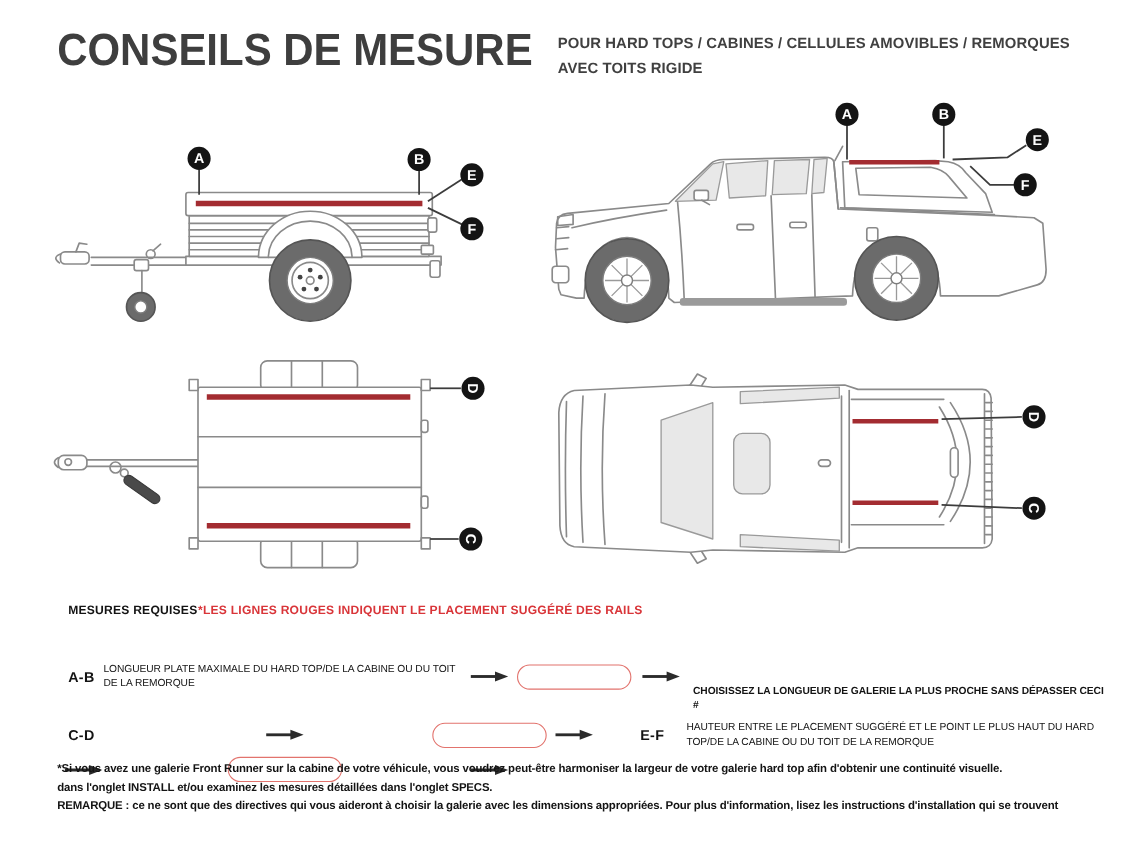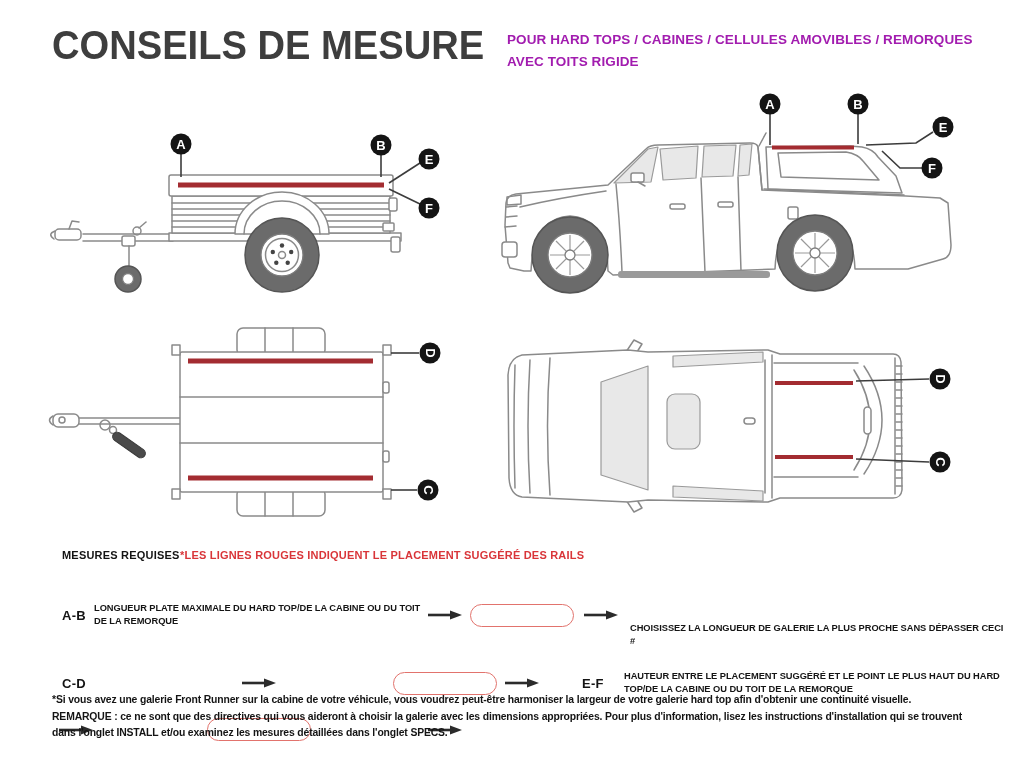--- a/index.html
+++ b/index.html
@@ -2,44 +2,44 @@
 <html><head>
 <meta charset="utf-8">
 <style>
   html,body{margin:0;padding:0;}
   body{width:1024px;height:768px;background:#ffffff;font-family:"Liberation Sans","DejaVu Sans",sans-serif;color:#1c1c1c;overflow:hidden;}
   .page{position:relative;width:868px;height:768px;background:#fff;}
   .abs{position:absolute;}
 
   
   .title{left:52px;top:22px;font-size:41px;font-weight:bold;color:#3e3e3e;letter-spacing:0px;transform:scaleX(.93);transform-origin:left top;white-space:nowrap;margin:0;}
-  .subtitle{left:507px;top:29px;font-size:13.5px;font-weight:bold;color:#a21caf;line-height:22px;letter-spacing:.1px;white-space:nowrap;}
+  .subtitle{left:507px;top:29px;font-size:13.5px;font-weight:bold;color:#404040;line-height:22px;letter-spacing:.1px;white-space:nowrap;}
 
   
   svg{overflow:visible;}
   .ln{fill:none;stroke:#8a8a8a;stroke-width:1.5;stroke-linejoin:round;stroke-linecap:round;}
   .wht{fill:#ffffff;stroke:#8a8a8a;stroke-width:1.5;stroke-linejoin:round;}
   .glass{fill:#e8e8e8;stroke:#9a9a9a;stroke-width:1.2;stroke-linejoin:round;}
   .rail{stroke:#A32C31;stroke-width:5;fill:none;}
   .rail4{stroke:#A32C31;stroke-width:4;fill:none;}
   .tire{fill:#6b6b6b;stroke:#555;stroke-width:1.5;}
   .rim{fill:#fff;stroke:#7d7d7d;stroke-width:1.3;}
   .spoke{stroke:#9a9a9a;stroke-width:1.2;}
   .dark{fill:#4a4a4a;stroke:#3a3a3a;}
   .board{fill:#9a9a9a;stroke:none;}
   .callout{stroke:#3c3c3c;stroke-width:1.6;fill:none;}
   .mk{fill:#141414;}
   .mktx{fill:#ffffff;font-family:"Liberation Sans",sans-serif;font-size:13px;font-weight:bold;text-anchor:middle;}
 
   
   .mr-head{left:62px;top:549px;font-size:11px;font-weight:bold;color:#141414;letter-spacing:.2px;}
   .mr-note{left:180px;top:549px;font-size:11px;font-weight:bold;color:#D93539;letter-spacing:.2px;}
-  .mtable{left:58px;top:582px;width:952px;display:grid;grid-template-columns:36px 330px 42px 112px 46px 1fr;row-gap:22px;align-items:center;}
+  .mtable{left:58px;top:582px;width:952px;display:grid;grid-template-columns:36px 330px 42px 112px 46px 1fr;row-gap:7px;align-items:center;}
   .mkey{font-size:13px;font-weight:bold;color:#141414;padding-left:4px;letter-spacing:.3px;}
-  .mdesc{font-size:9.3px;font-weight:bold;color:#141414;line-height:13px;letter-spacing:-.05px;}
+  .mdesc{font-size:9.3px;font-weight:normal;color:#141414;line-height:13px;letter-spacing:-.05px;}
   .minstr{font-size:9.3px;font-weight:bold;color:#141414;line-height:13px;letter-spacing:-.05px;padding-left:6px;margin-top:40px;}
   .pill{width:102px;height:21px;border:1.5px solid #E2736D;border-radius:12px;background:#fff;justify-self:center;}
   .arrcell{display:flex;justify-content:center;}
 
   
   .footnote{left:52px;top:692px;font-size:10.4px;font-weight:bold;color:#141414;line-height:16.5px;letter-spacing:-.15px;white-space:nowrap;}
 </style>
 </head>
 <body>
 
@@ -362,17 +362,17 @@
       <svg width="34" height="10" viewBox="0 0 34 10">
           <line x1="0" y1="5" x2="23" y2="5" stroke="#2b2b2b" stroke-width="2.6"></line>
           <polygon points="22,0.5 34,5 22,9.5" fill="#2b2b2b"></polygon>
         </svg>
     </div>
 
   </div>
 
   <div class="abs footnote">
     <div>*Si vous avez une galerie Front Runner sur la cabine de votre véhicule, vous voudrez peut-être harmoniser la largeur de votre galerie hard top afin d'obtenir une continuité visuelle.</div>
+    <div>dans l'onglet INSTALL et/ou examinez les mesures détaillées dans l'onglet SPECS.</div>
     <div>REMARQUE : ce ne sont que des directives qui vous aideront à choisir la galerie avec les dimensions appropriées. Pour plus d'information, lisez les instructions d'installation qui se trouvent</div>
-    <div>dans l'onglet INSTALL et/ou examinez les mesures détaillées dans l'onglet SPECS.</div>
   </div>
 
 </div>
 
 </body></html>

